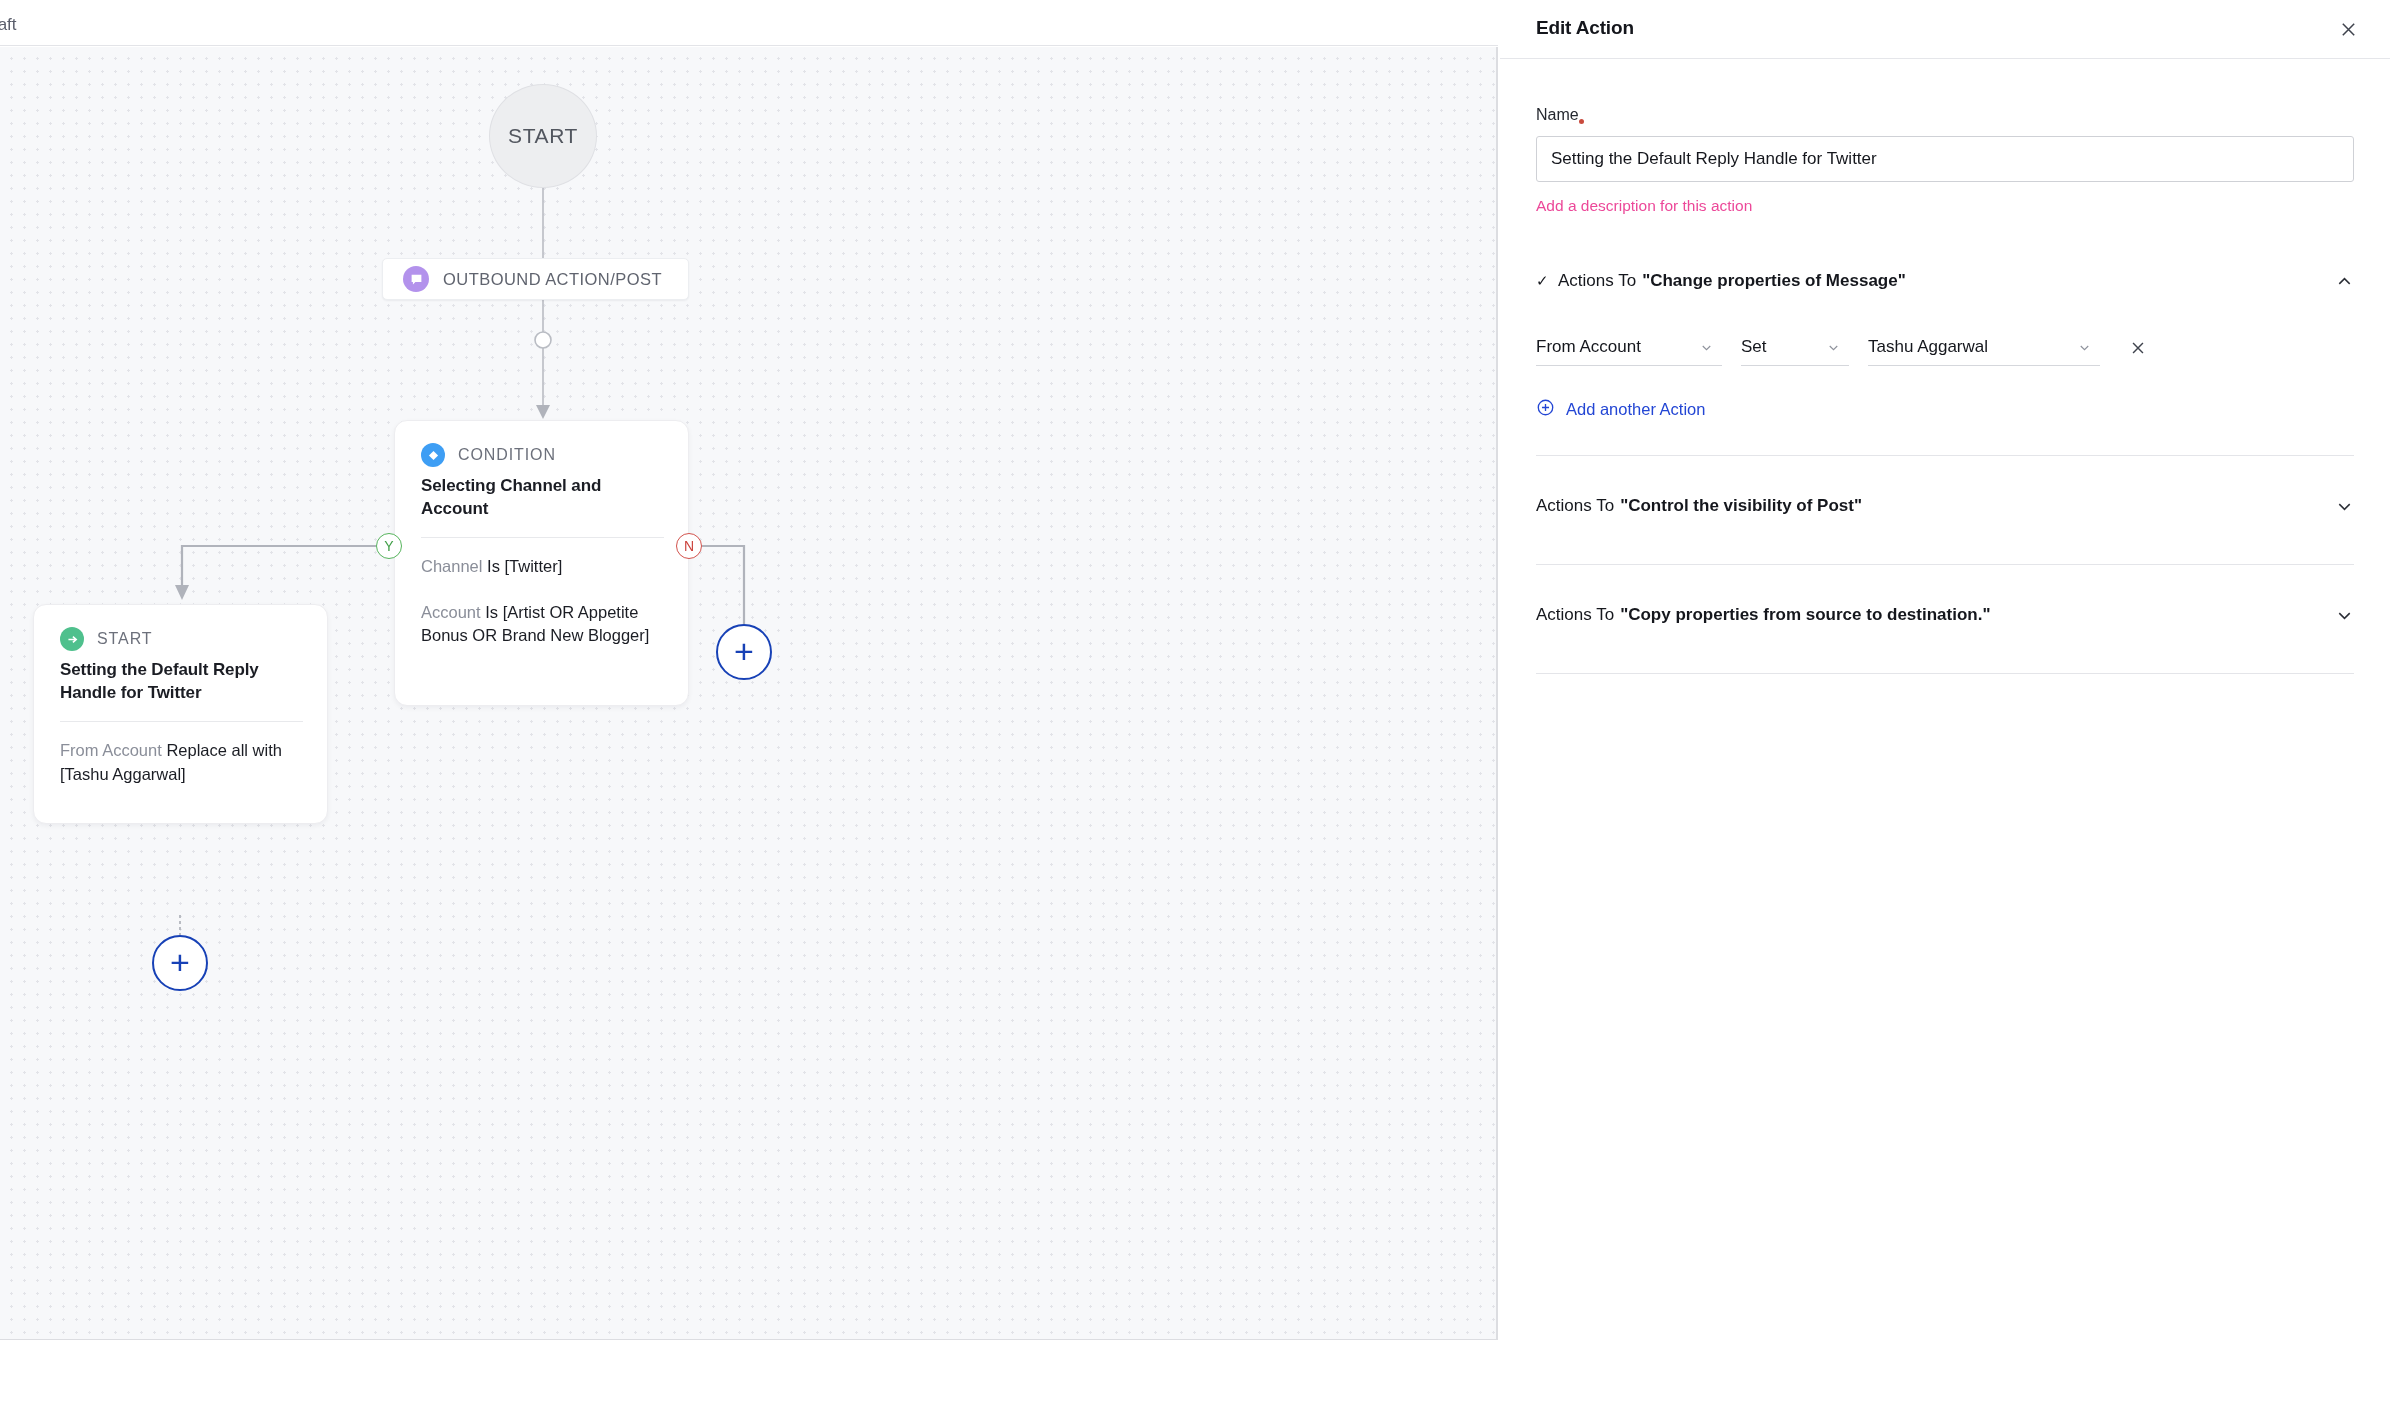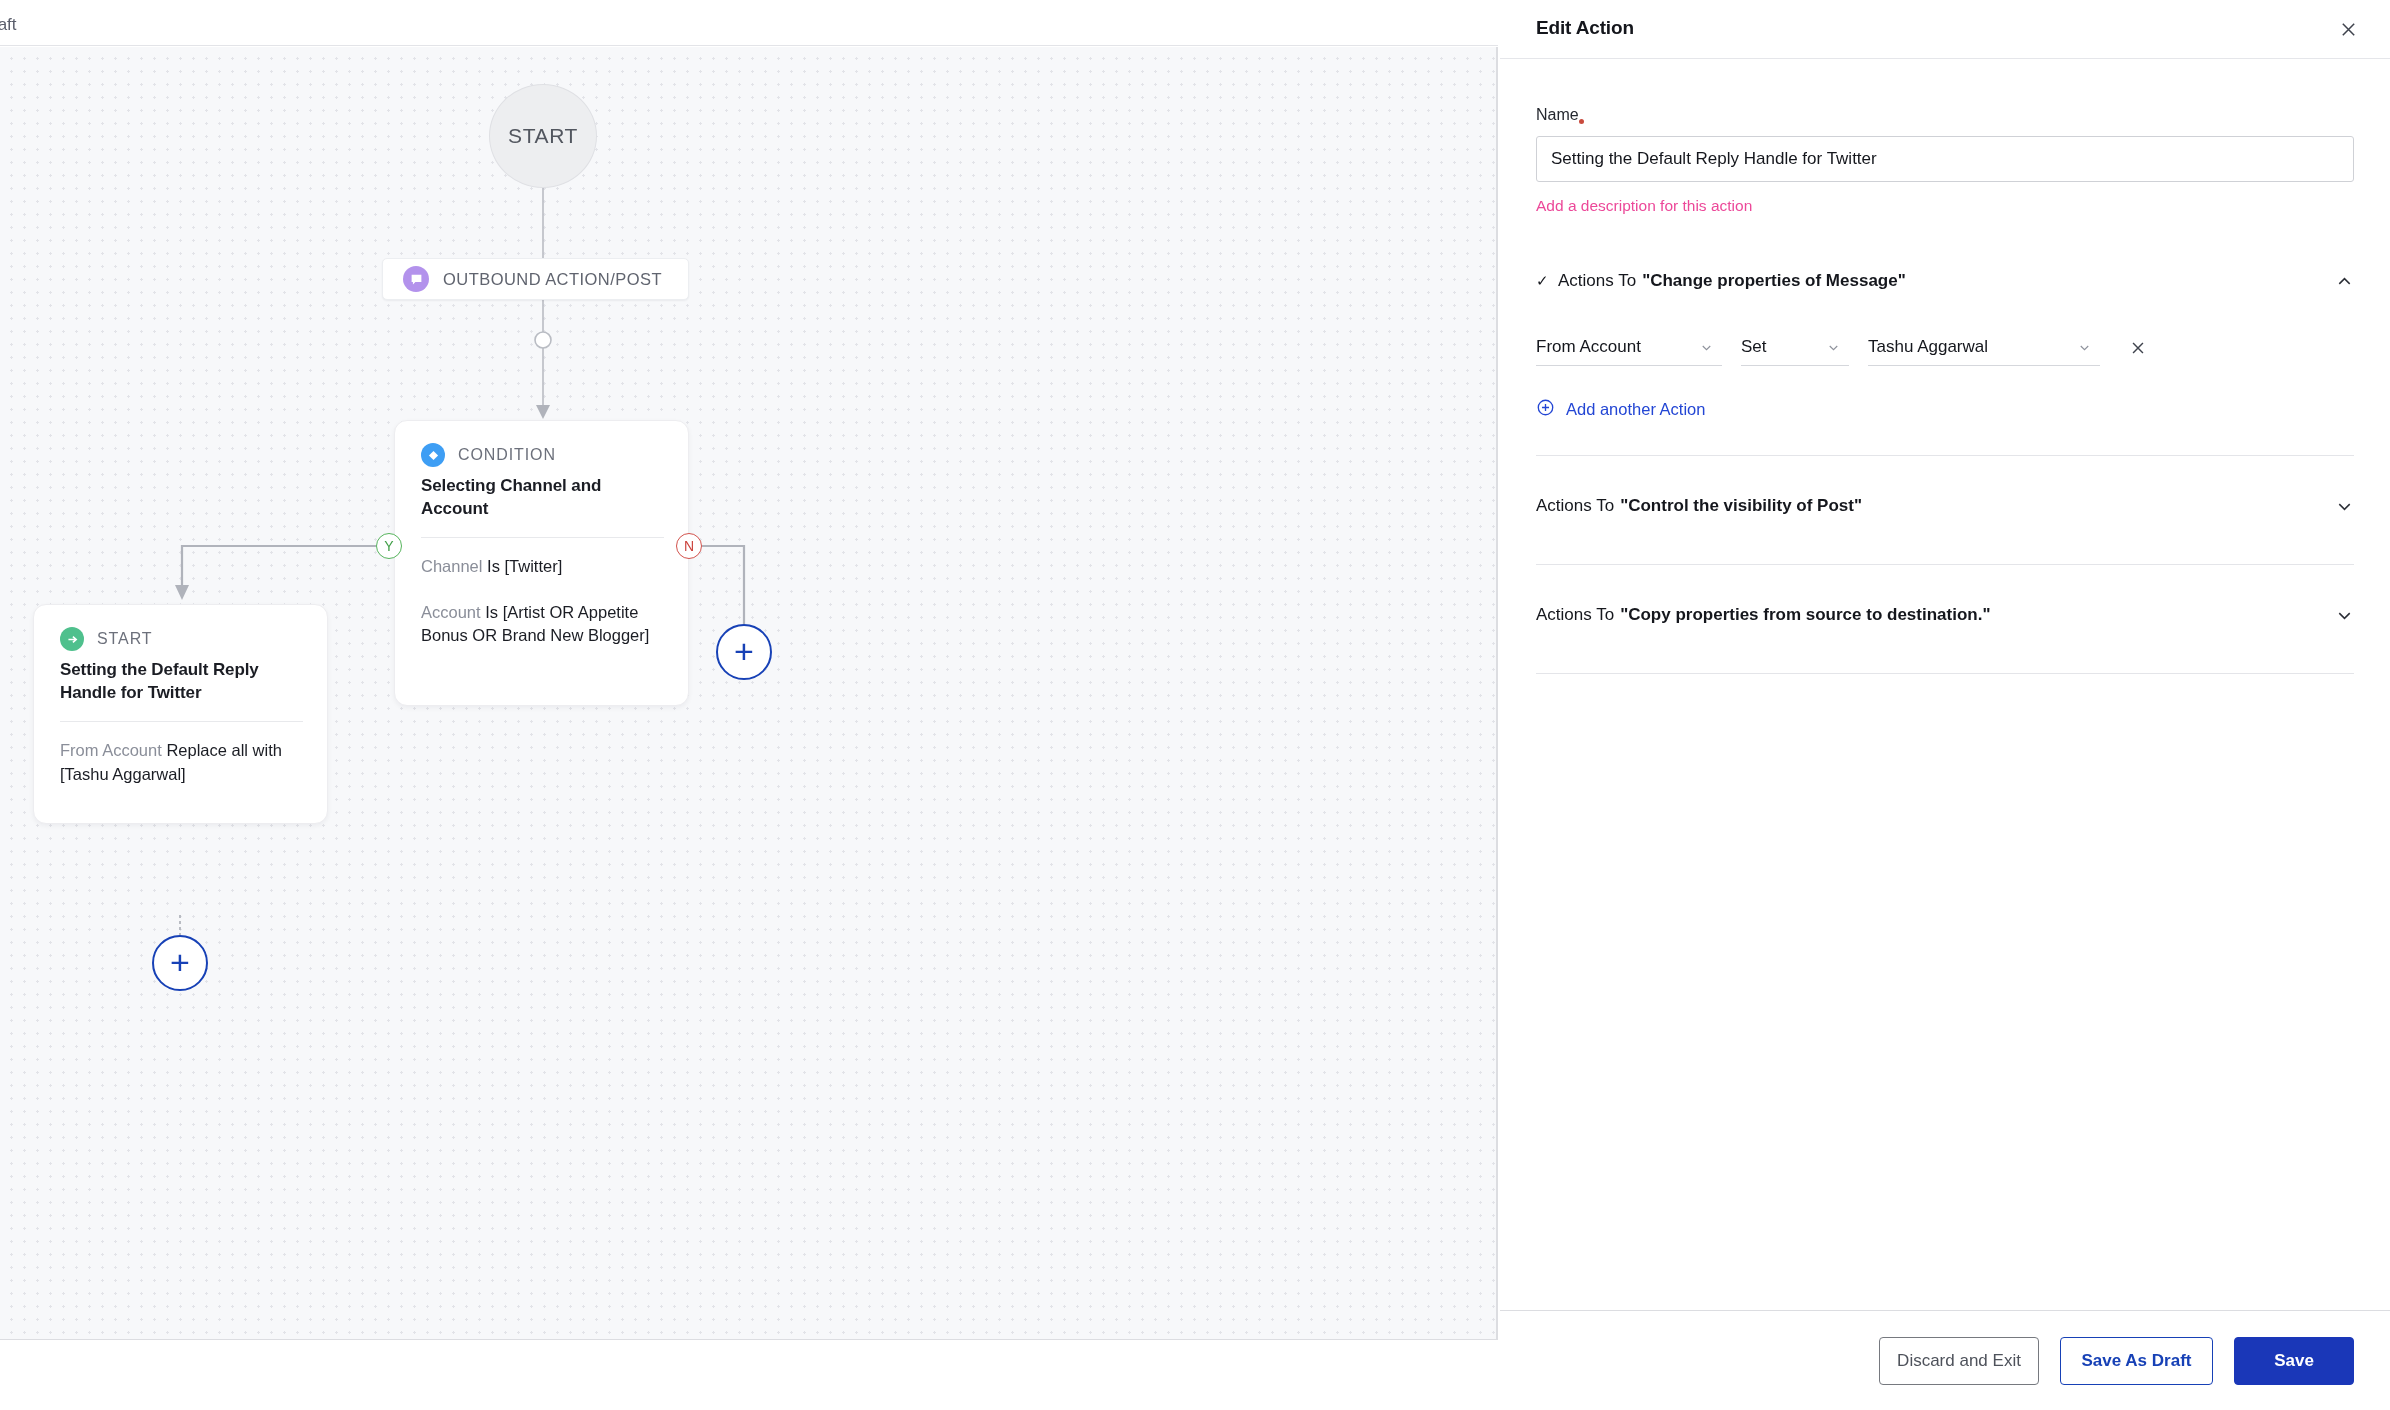--- a/index.html
+++ b/index.html
@@ -417,20 +417,15 @@
               <path d="M4.5 7.5 L10 13 L15.5 7.5"></path>
             </svg>
           </span>
         </div>
       </div>
 
       <div class="section-divider"></div>
 
     </div>
 
-    <div id="panel-footer">
-      <div class="btn" id="btn-discard">Discard and Exit</div>
-      <div class="btn" id="btn-draft">Save As Draft</div>
-      <div class="btn" id="btn-save">Save</div>
-    </div>
 
   </div>
 </div>
 
 </body></html>

